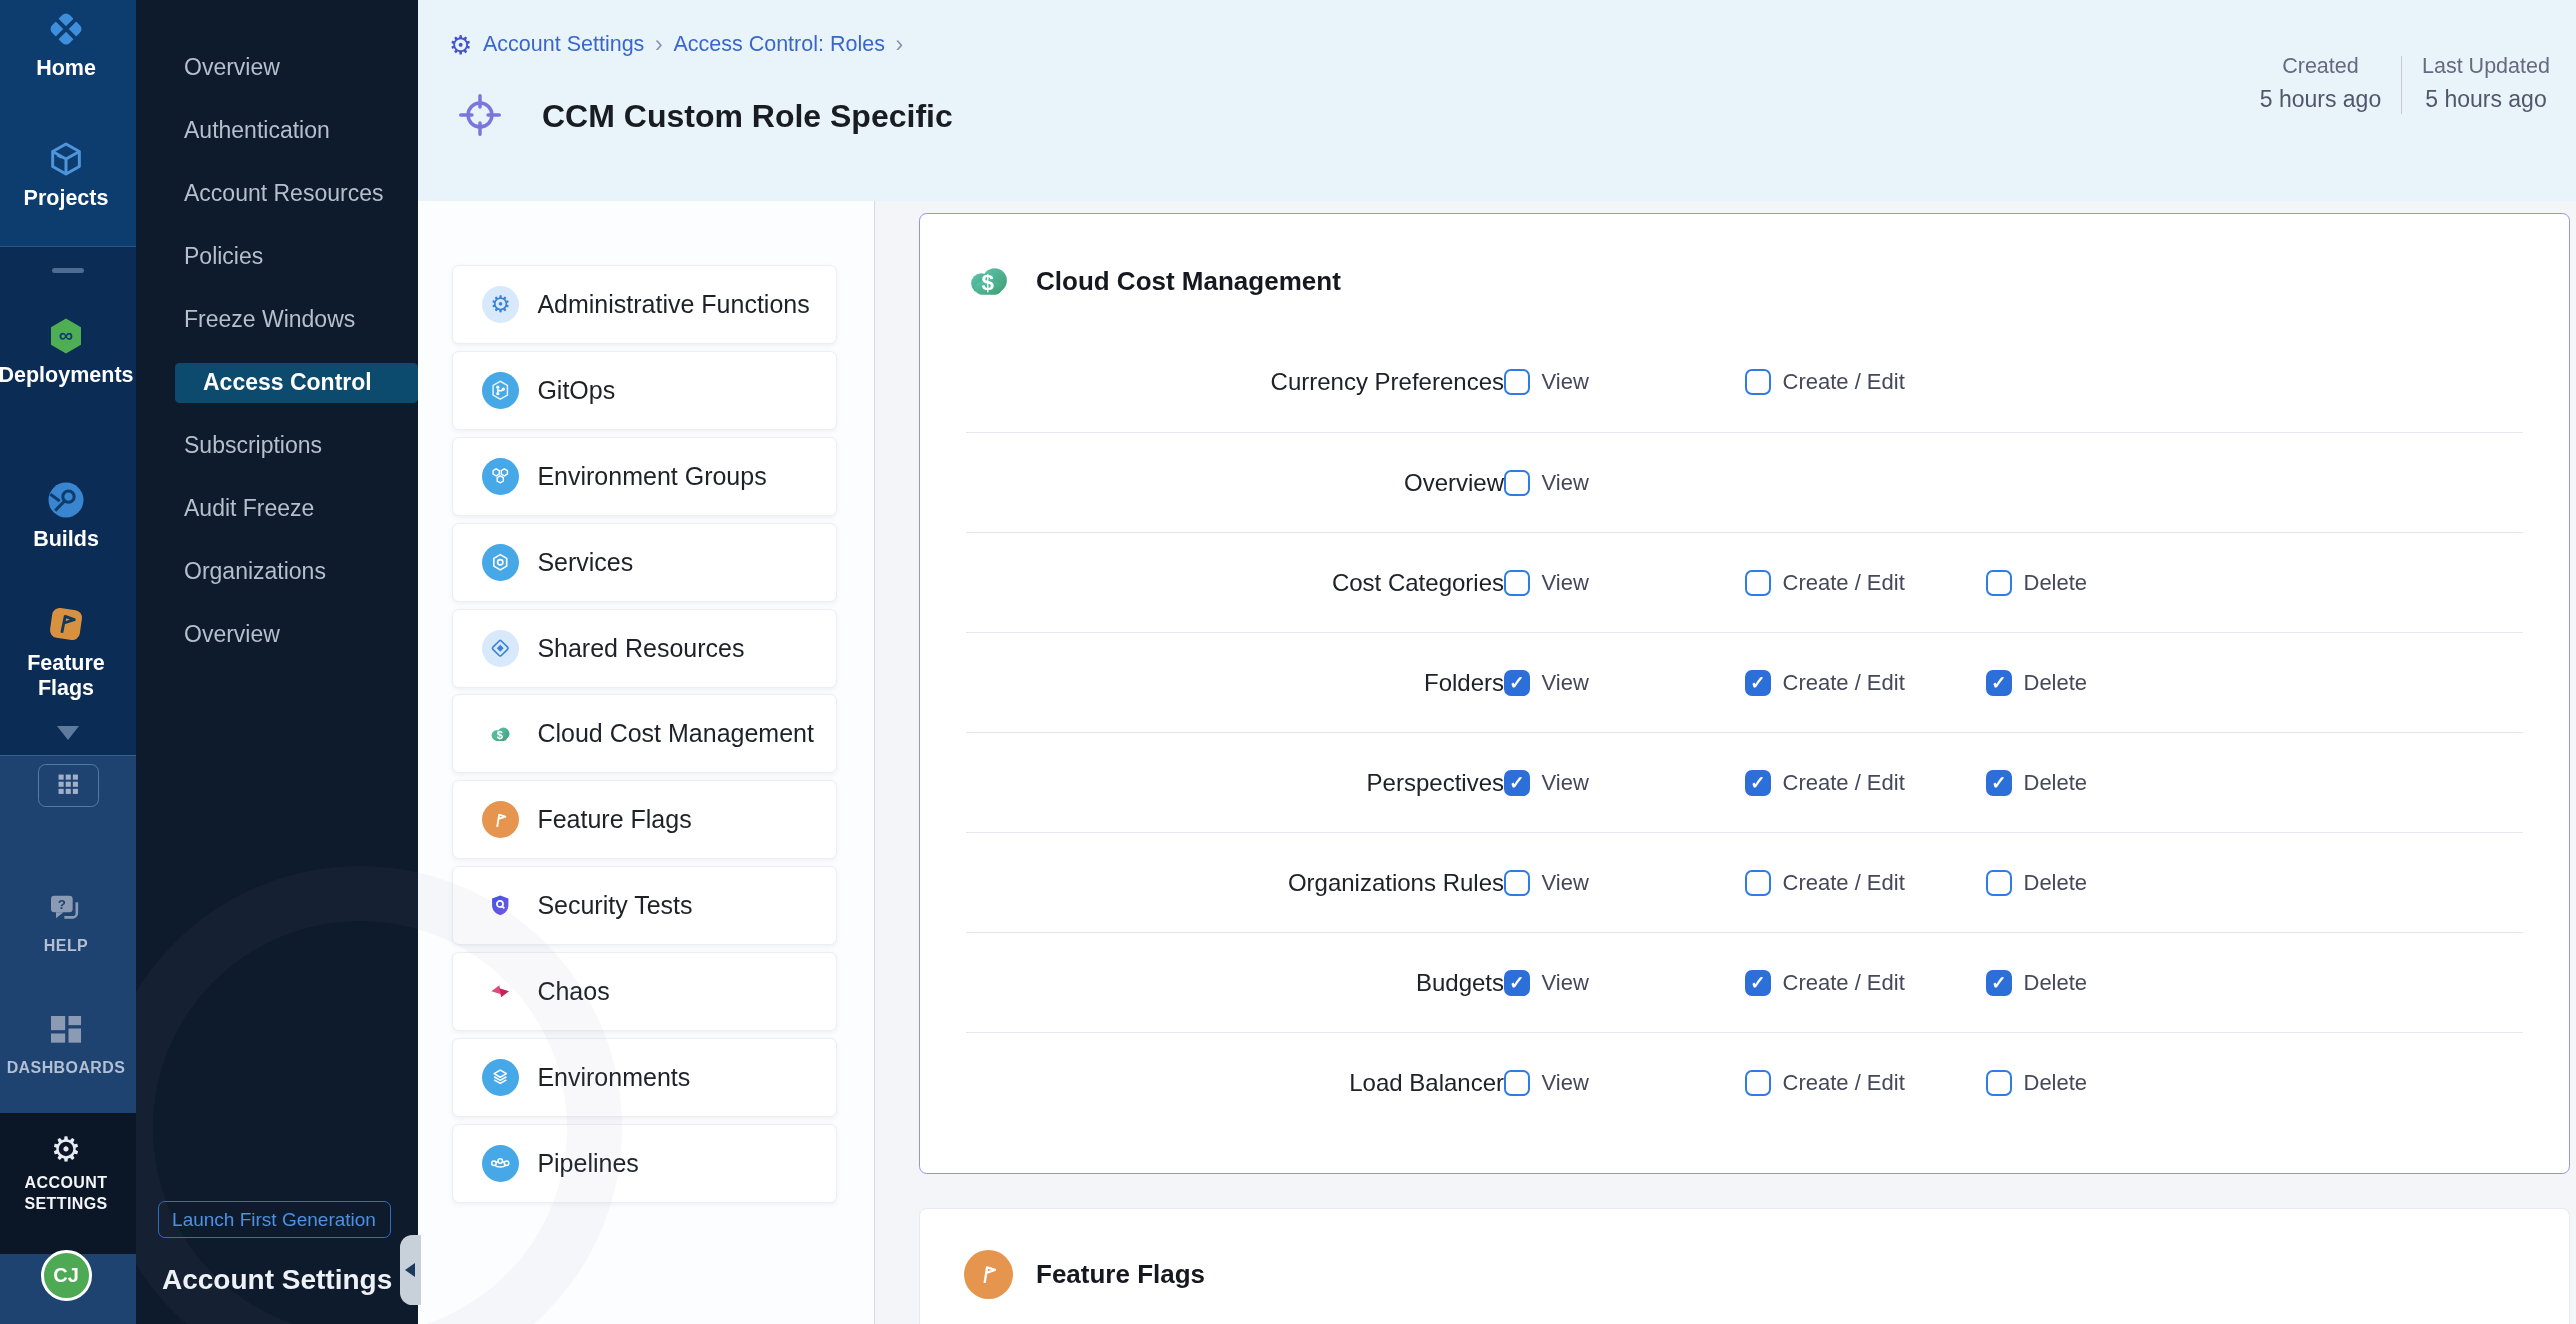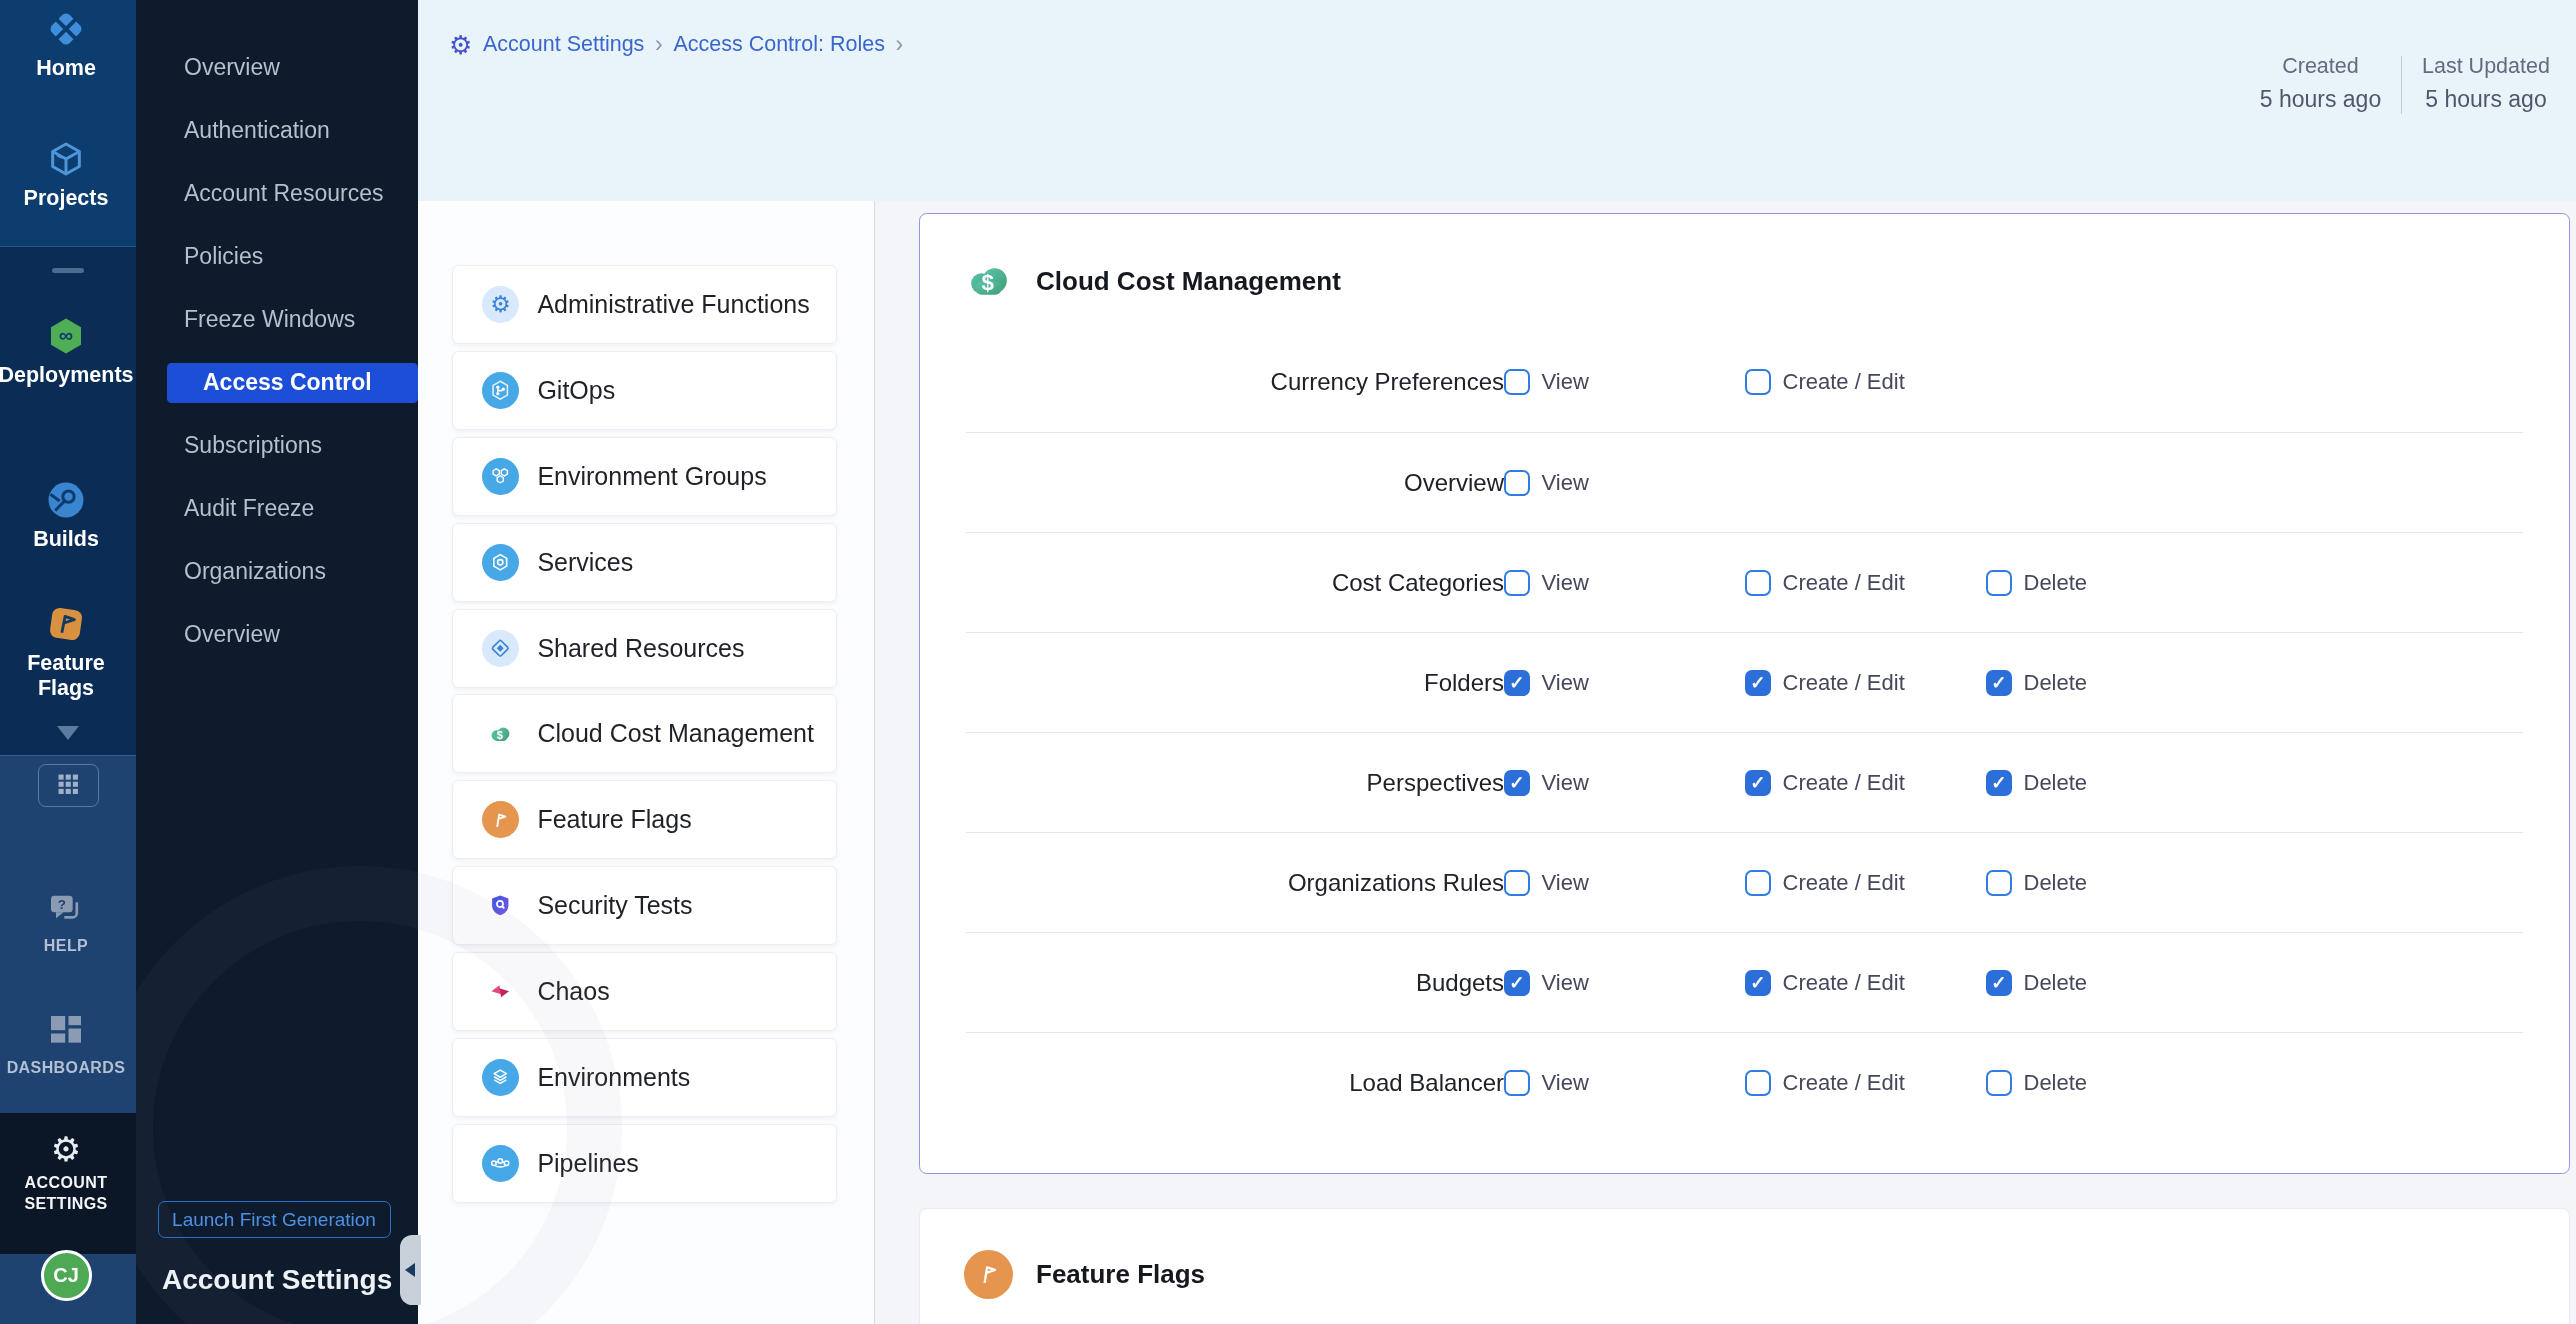--- a/index.html
+++ b/index.html
@@ -28,22 +28,22 @@
   .avatar { width:51px; height:51px; border-radius:50%; background:#4da953; border:3.1px solid #fff;
     display:flex; align-items:center; justify-content:center; color:#fff; font-size:20px; font-weight:700; cursor:pointer; }
 
   
   .subnav { position:absolute; left:136px; top:0; width:282px; height:1324px; background:#0e1b2c; z-index:3; overflow:visible; }
   .subnav::before { content:""; position:absolute; left:-38px; top:866px; width:414px; height:414px;
     border:55px solid rgba(130,142,168,0.06); border-radius:50%; }
   .snav-list { position:absolute; top:36px; left:0; width:100%; }
   .snav-item { height:63px; display:flex; align-items:center; color:#b6bfcc; font-size:23px; cursor:pointer; }
   .snav-item .txt { padding-left:48px; }
-  .snav-item.active .txt { margin-left:31px; width:calc(100% - 21.5px); height:40px; display:flex; align-items:center;
-    padding:0 0 0 36px; background:#1d4ed8; border-radius:4.6px; color:#fff; font-weight:600; }
+  .snav-item.active .txt { margin-left:39px; width:calc(100% - 21.5px); height:40px; display:flex; align-items:center;
+    padding:0 0 0 28px; background:#0c4a6e; border-radius:4.6px; color:#fff; font-weight:600; }
   .launch-btn { position:absolute; left:21.5px; top:1201px; width:233px; height:37px; border:1.5px solid #2a6fc7; border-radius:6.9px;
     color:#4e90e4; font-size:19px; display:flex; align-items:center; justify-content:center; cursor:pointer; background:transparent; }
   .subnav-footer { position:absolute; left:26px; top:1264px; color:#eef1f5; font-size:28px; font-weight:700; }
   .collapse-tab { position:absolute; right:-3.1px; top:1235px; width:21.5px; height:70px; background:#c8d0da;
     border-radius:12.3px 0 0 12.3px; display:flex; align-items:center; justify-content:center; cursor:pointer; }
   .collapse-tab i { width:0; height:0; border:7.7px solid transparent; border-right:10.7px solid #1c3a5f; border-left:none; }
 
   
   .content { position:absolute; left:418px; top:0; right:0; bottom:0; }
   .band { position:absolute; left:0; top:0; right:0; height:201px; background:#e8f4fa; }
@@ -249,20 +249,27 @@
 
   <main class="content">
     <div class="band">
       <div class="crumb">
         <span class="gearchar">⚙</span>
         <a>Account Settings</a>
         <span class="sep">›</span>
         <a>Access Control: Roles</a>
         <span class="sep">›</span>
       </div>
+      <div class="titlerow">
+        <span><svg viewBox="0 0 24 24" fill="none" stroke="#7b76dd" stroke-width="1.9" stroke-linecap="round">
+              <circle cx="12" cy="12" r="6.5"></circle>
+              <path d="M12 1.5 V7.6 M12 16.4 V22.5 M1.5 12 H7.6 M16.4 12 H22.5"></path>
+            </svg></span>
+        <span class="page-title">CCM Custom Role Specific</span>
+      </div>
       <div class="meta">
         <div class="col">
           <div class="mlabel">Created</div>
           <div class="mvalue">5 hours ago</div>
         </div>
         <div class="vdiv"></div>
         <div class="col">
           <div class="mlabel">Last Updated</div>
           <div class="mvalue">5 hours ago</div>
         </div>

